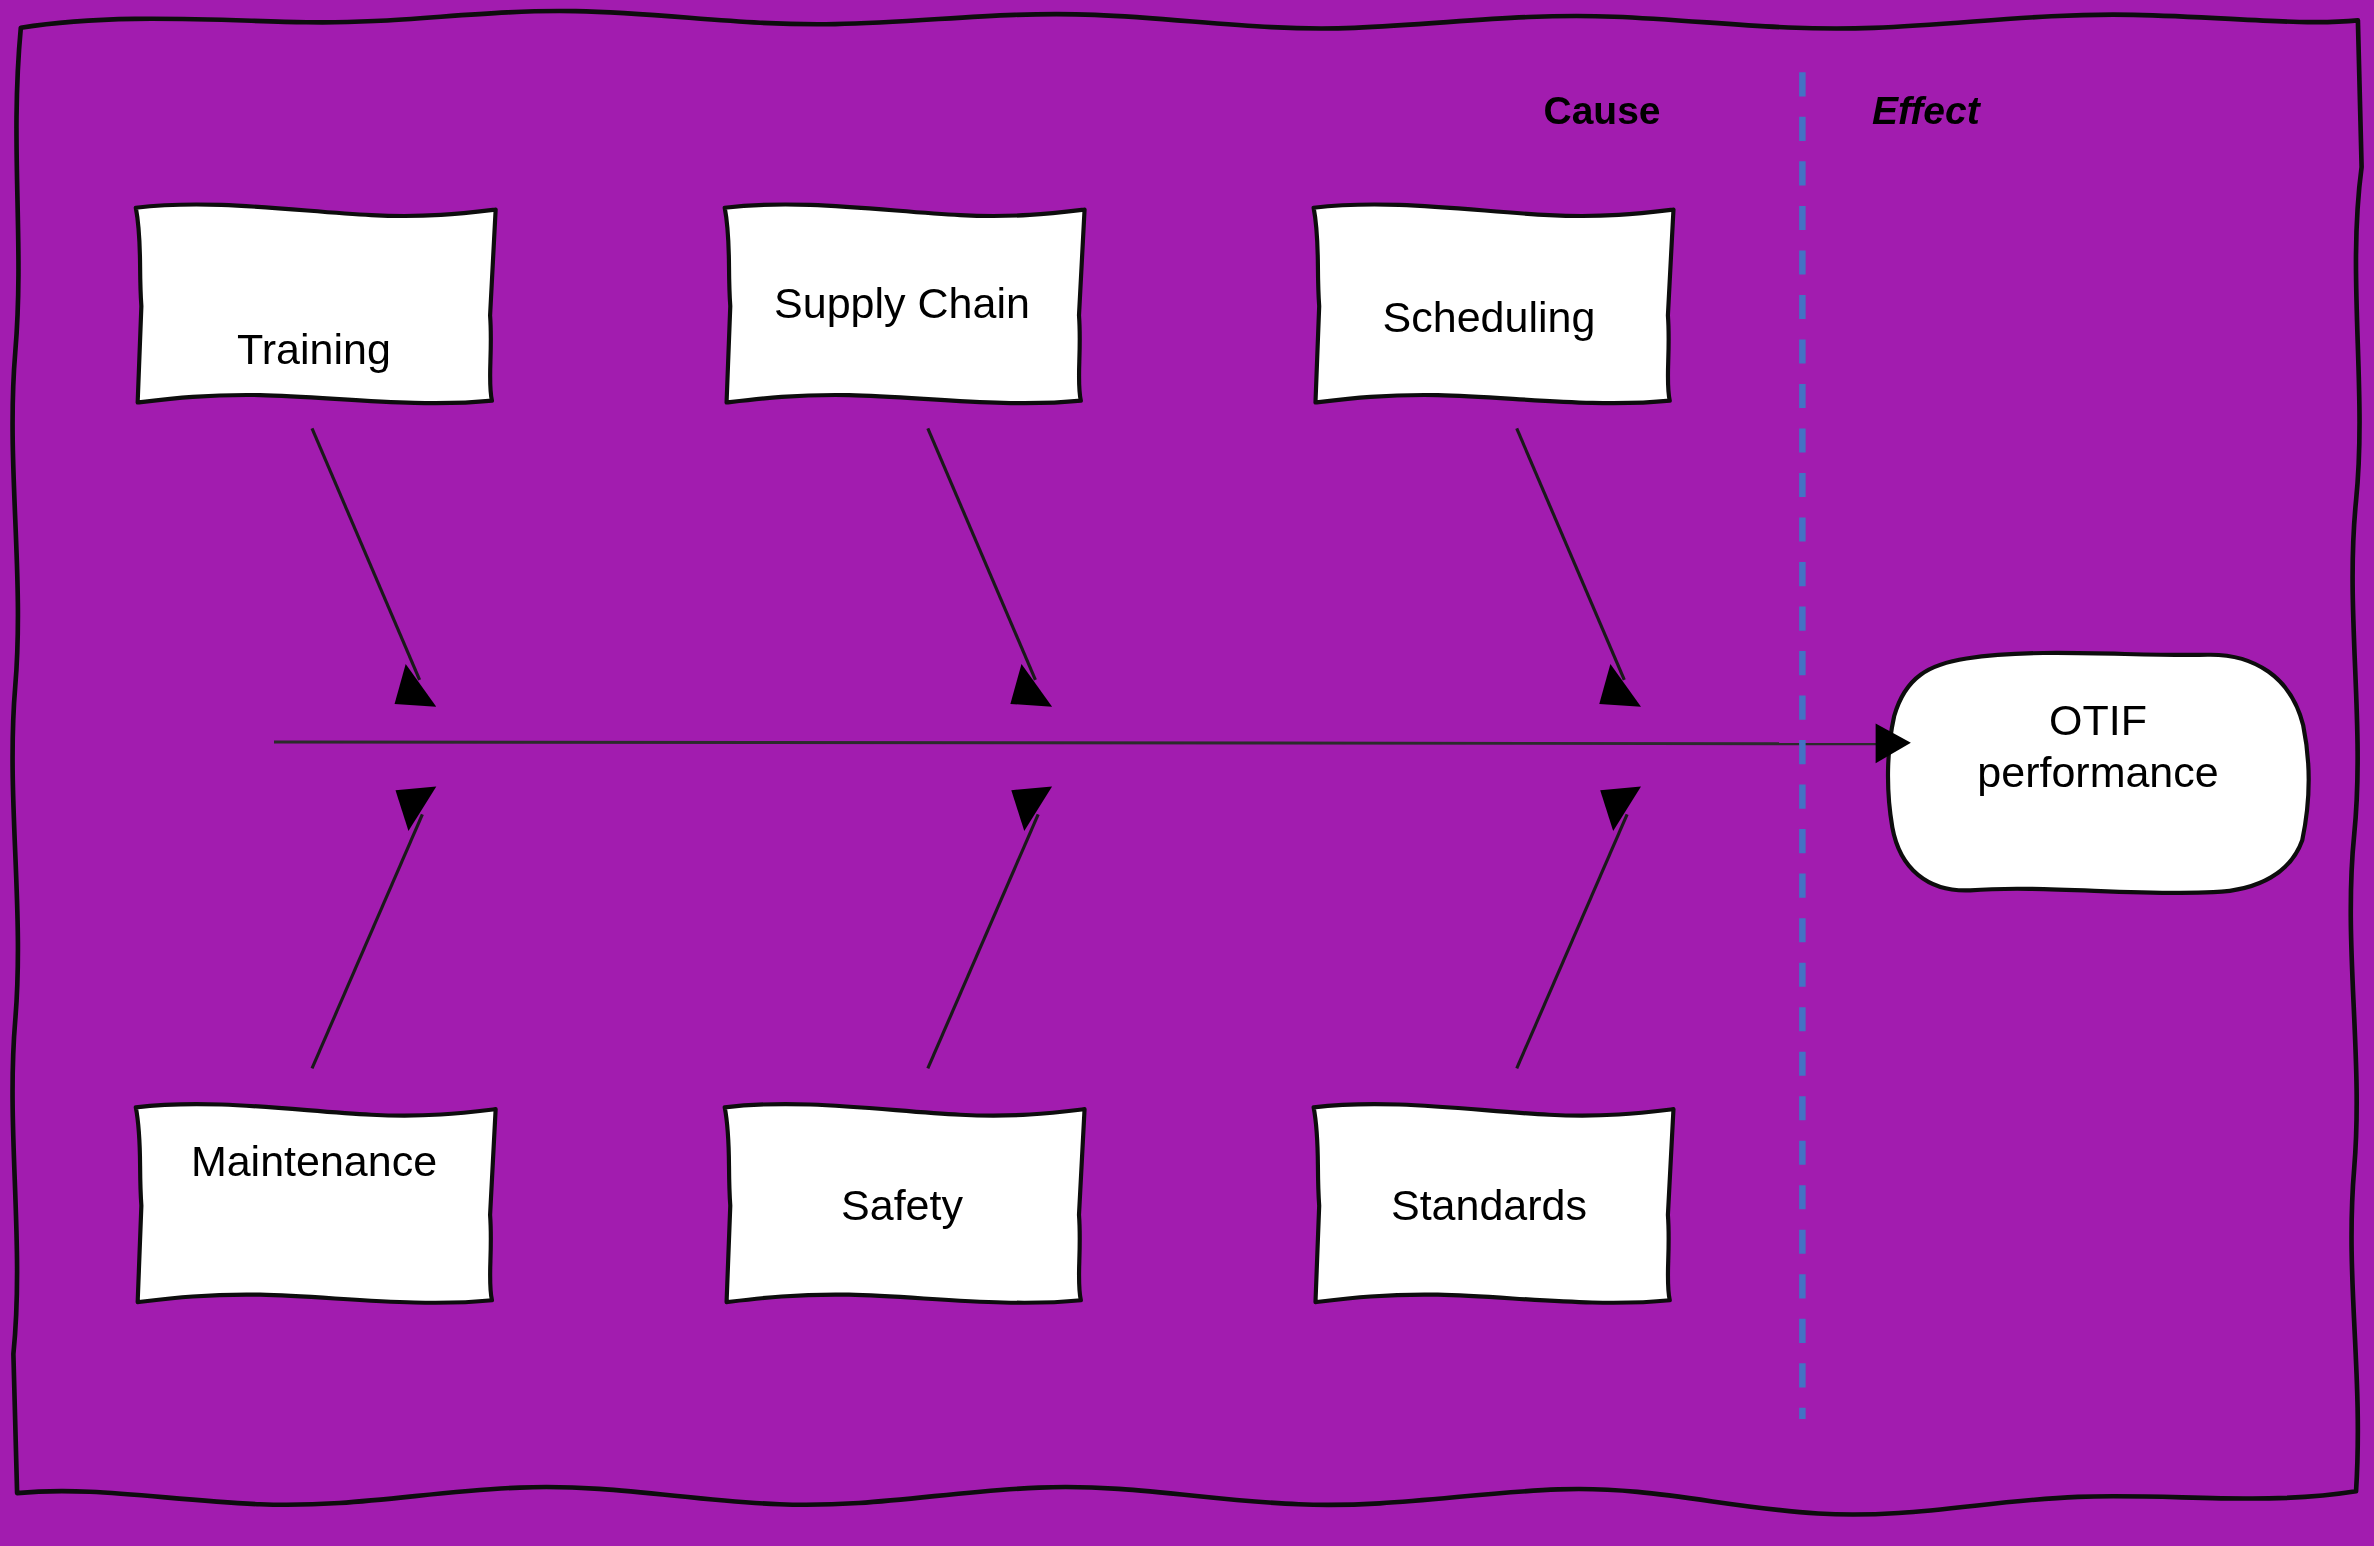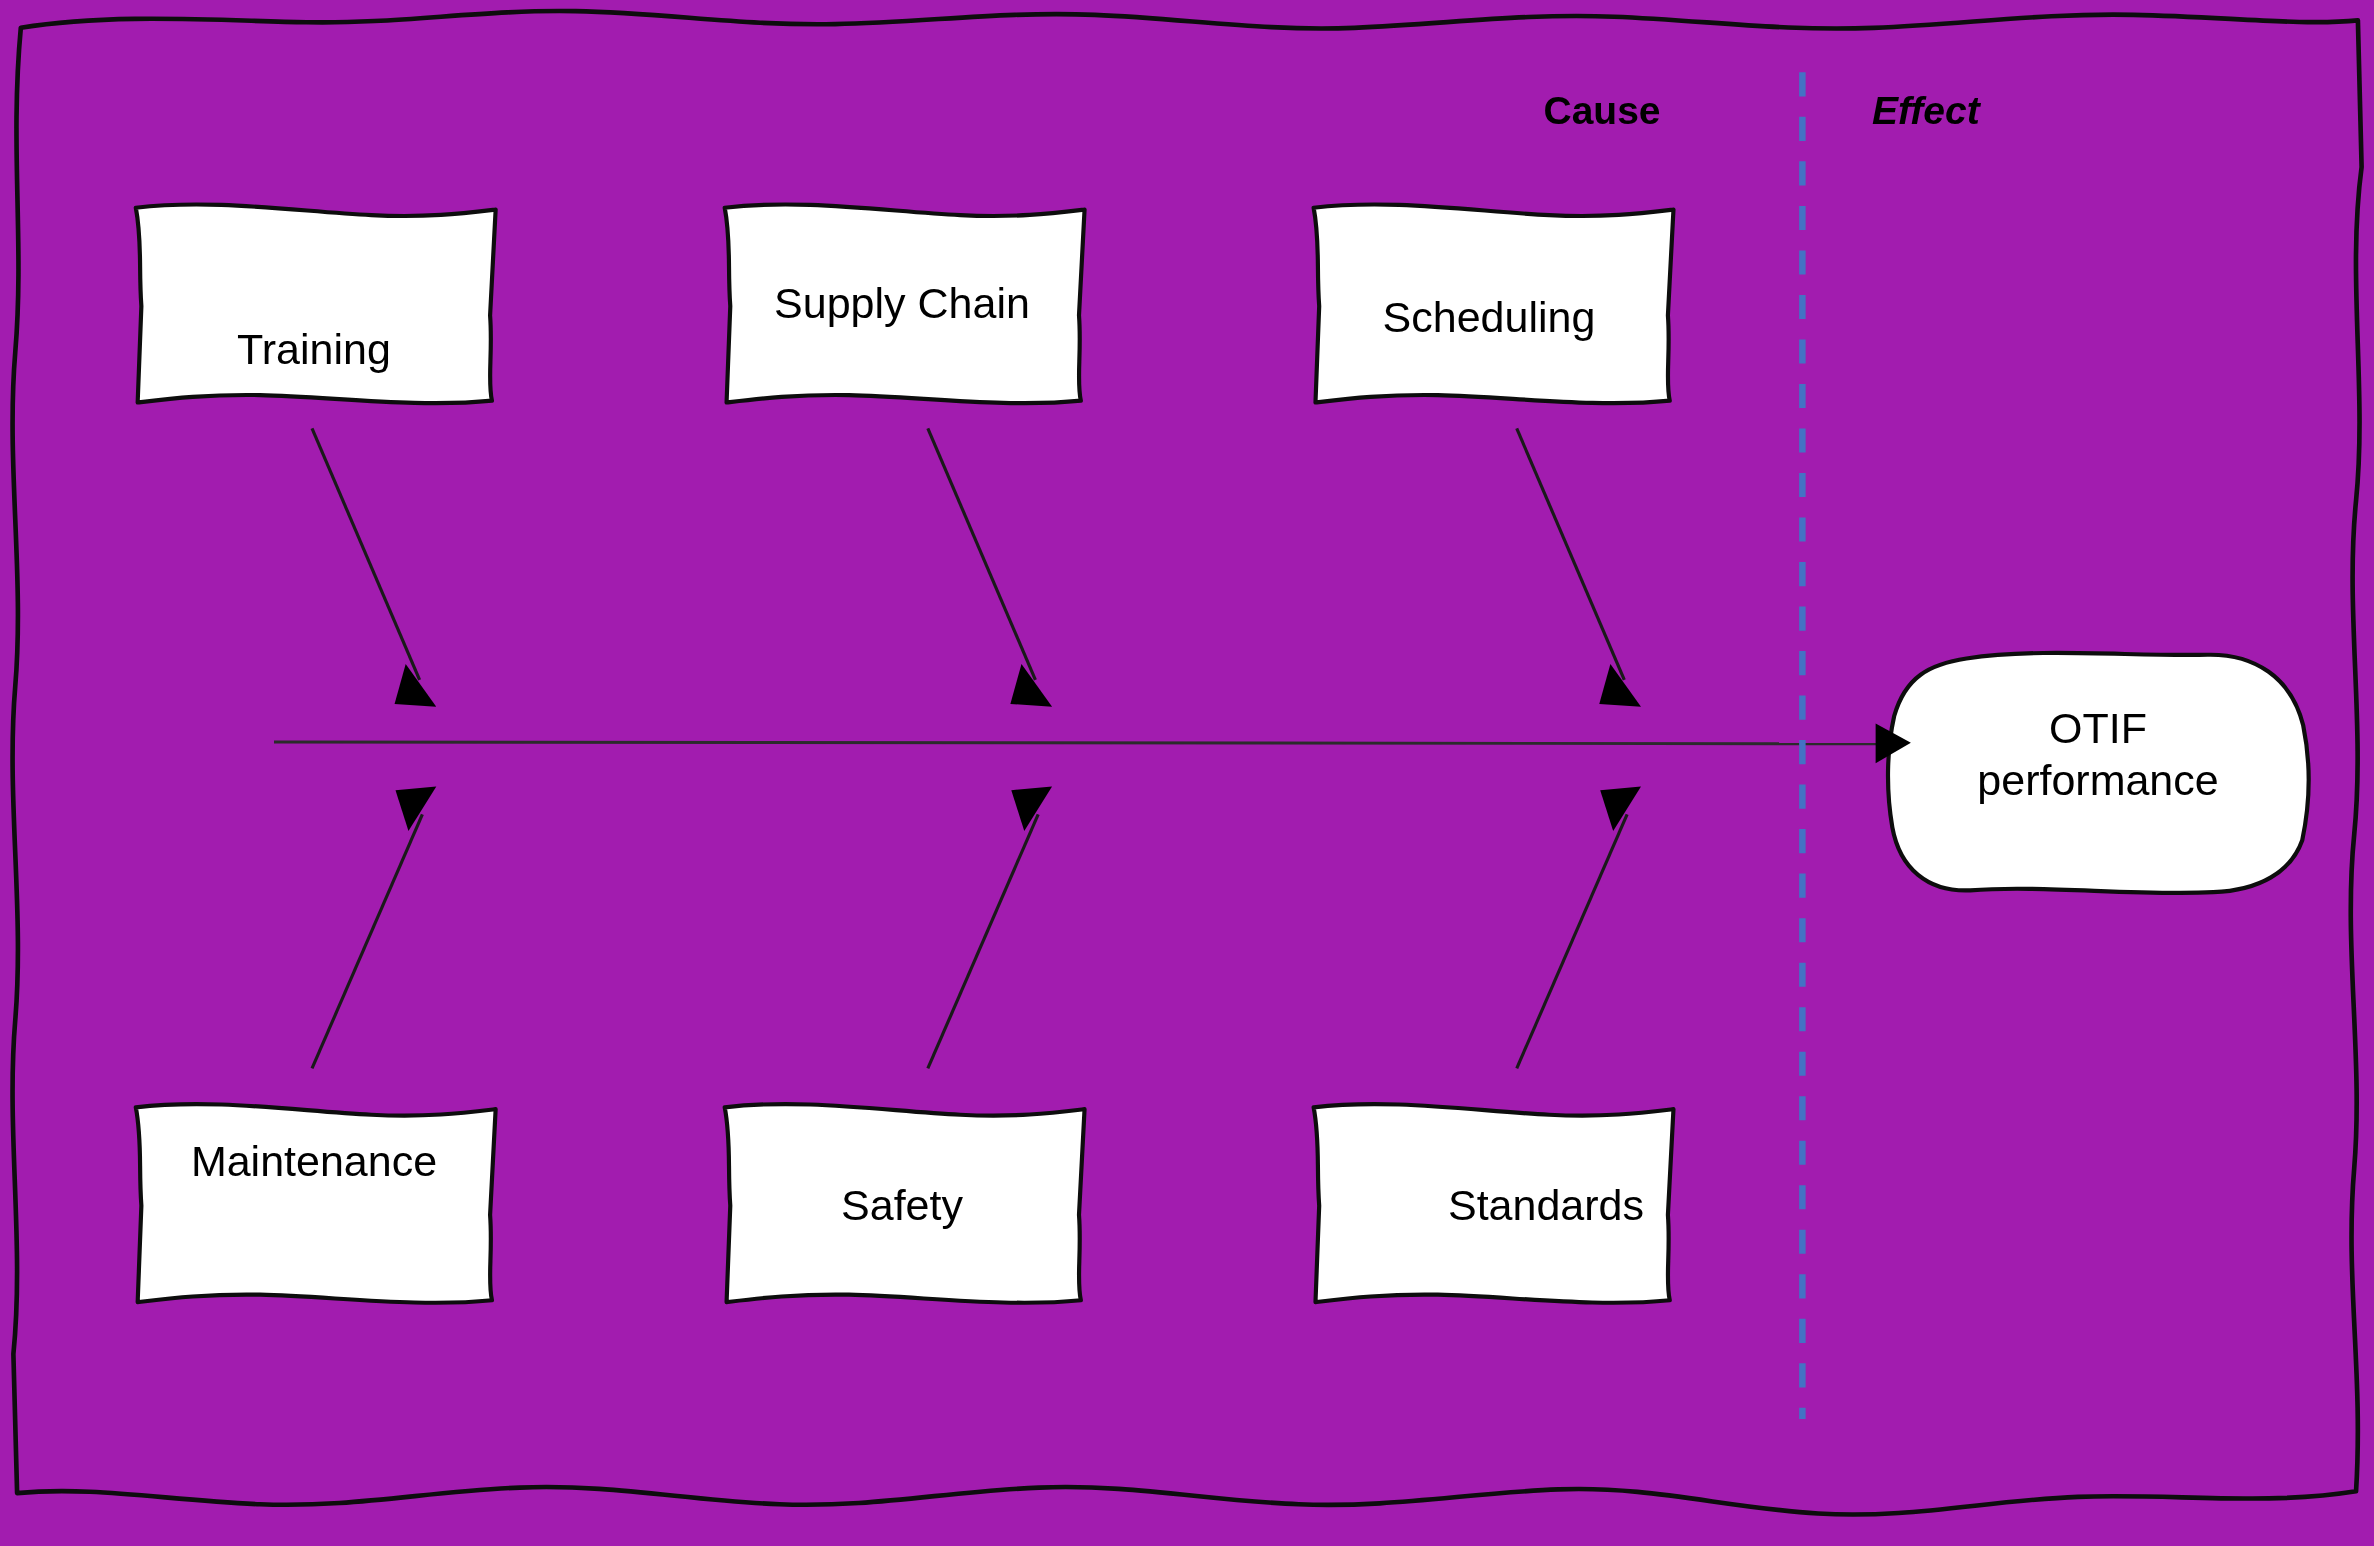--- a/index.html
+++ b/index.html
@@ -76,21 +76,20 @@
   }
   .effect-label {
     position: absolute;
     text-align: center;
     color: #000000;
     font-family: "Liberation Sans", sans-serif;
     font-size: 43px;
     font-weight: 400;
     line-height: 1.22;
     white-space: pre-line;
-    margin-top: 8px;
   }
   .section-label {
     position: absolute;
     color: #000000;
     font-family: "Liberation Sans", sans-serif;
     font-size: 39px;
     font-weight: 700;
     white-space: nowrap;
   }
 </style>
@@ -256,19 +255,19 @@
   <div class="node-label" style="left:314px; top:284px; transform:translate(-50%,0);margin-top:40px;">Training</div>
 
   <div class="node-label" style="left:902px; top:278px; transform:translate(-50%,0);">Supply Chain</div>
 
   <div class="node-label" style="left:1489px; top:292px; transform:translate(-50%,0);">Scheduling</div>
 
   <div class="node-label" style="left:314px; top:1136px; transform:translate(-50%,0);">Maintenance</div>
 
   <div class="node-label" style="left:902px; top:1180px; transform:translate(-50%,0);">Safety</div>
 
-  <div class="node-label" style="left:1546px; top:1180px; transform:translate(-50%,0);text-align:center;">Standards</div>
+  <div class="node-label" style="left:1489px; top:1180px; transform:translate(-50%,0);text-align:center;">Standards</div>
 
   <div class="effect-label" style="left:2098px; top:694px; transform:translate(-50%,0);">OTIF
 performance</div>
 
 </div>
 
 
 </body></html>

